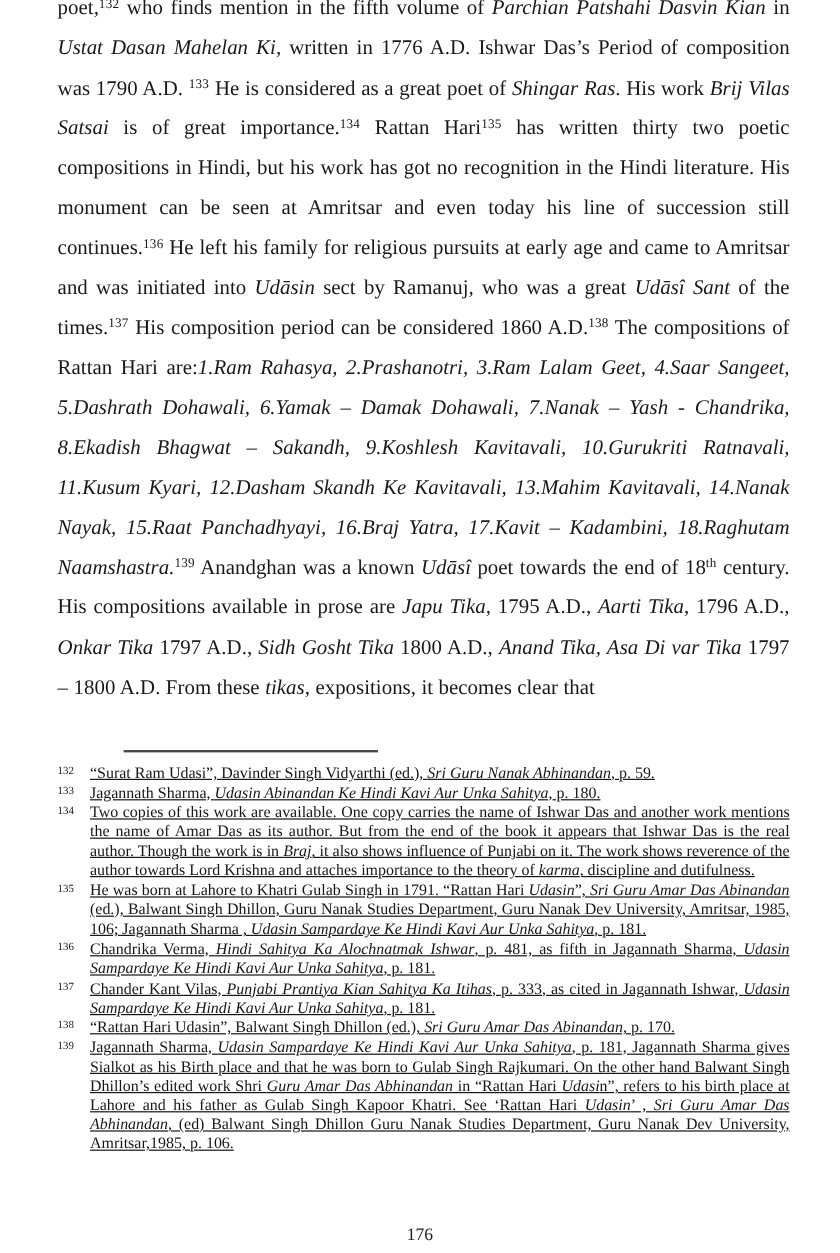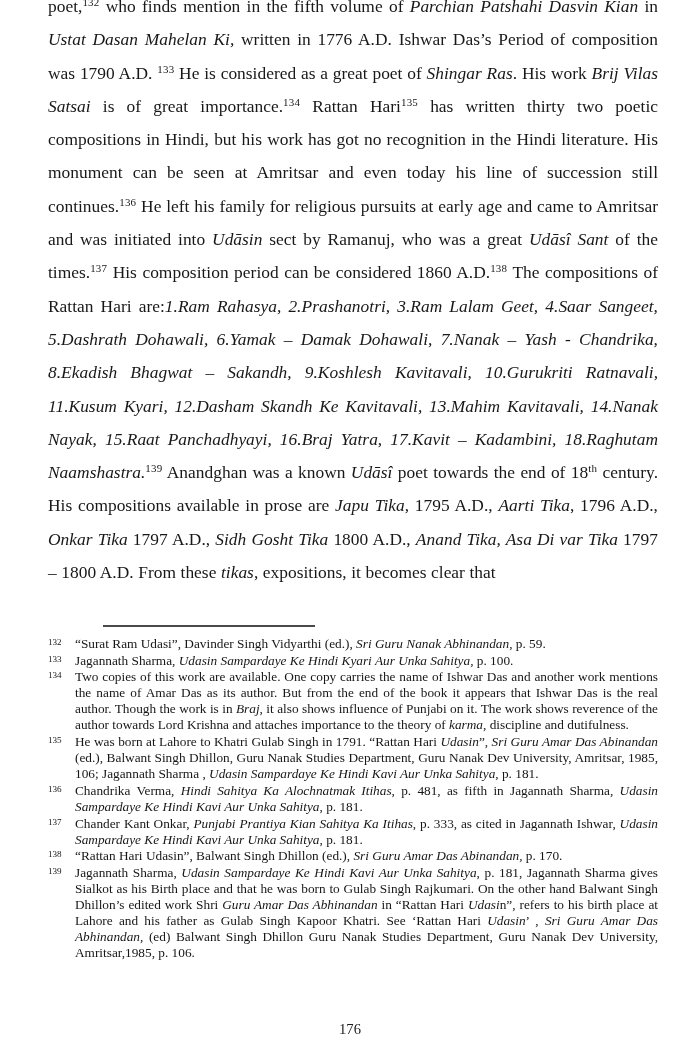--- a/index.html
+++ b/index.html
@@ -75,21 +75,21 @@
     text-align: justify;
     text-justify: inter-word;
   }
   .fn .fn-num {
     position: absolute;
     left: 2px;
     top: -1px;
     font-size: 9.1px;
     line-height: 14px;
   }
-  .fn .fn-body { display: block; }
+  .fn .fn-body { display: block; text-decoration: underline; }
 
   
   .page-number {
     position: absolute;
     left: 0;
     right: 0;
     top: 1021px;
     text-align: center;
     font-size: 14.6px;
     color: #1b1b1b;
@@ -107,37 +107,37 @@
   <div class="fn-rule"></div>
 
   <div class="footnotes">
     <div class="fn-list">
         <div class="fn">
           <span class="fn-num">132</span>
           <span class="fn-body"><span>“Surat Ram Udasi”, Davinder Singh Vidyarthi (ed.),  </span><span class="it">Sri Guru Nanak Abhinandan</span><span>, p. 59.</span></span>
         </div>
         <div class="fn">
           <span class="fn-num">133</span>
-          <span class="fn-body"><span>Jagannath Sharma, </span><span class="it">Udasin Sampardaye Ke Hindi Kyari Aur Unka Sahitya,</span><span> p. 100.</span></span>
+          <span class="fn-body"><span>Jagannath Sharma, </span><span class="it">Udasin Abinandan Ke Hindi Kavi Aur Unka Sahitya,</span><span> p. 180.</span></span>
         </div>
         <div class="fn">
           <span class="fn-num">134</span>
           <span class="fn-body"><span>Two copies of this work are available. One copy carries the name of Ishwar Das and another work mentions the name of Amar Das as its author. But from the end of the book it appears that Ishwar Das is the real author. Though the work is in </span><span class="it">Braj</span><span>, it also shows influence of Punjabi on it. The work shows reverence of the author towards Lord Krishna and attaches importance to the theory of </span><span class="it">karma</span><span>, discipline and dutifulness.</span></span>
         </div>
         <div class="fn">
           <span class="fn-num">135</span>
           <span class="fn-body"><span>He was born at Lahore to Khatri Gulab Singh in 1791. “Rattan Hari </span><span class="it">Udasin</span><span>”, </span><span class="it">Sri Guru Amar Das Abinandan</span><span> (ed.), Balwant Singh Dhillon, Guru Nanak Studies Department, Guru Nanak Dev University, Amritsar, 1985, 106; Jagannath Sharma , </span><span class="it">Udasin Sampardaye Ke Hindi Kavi Aur Unka Sahitya</span><span>, p. 181.</span></span>
         </div>
         <div class="fn">
           <span class="fn-num">136</span>
-          <span class="fn-body"><span>Chandrika Verma, </span><span class="it">Hindi Sahitya Ka Alochnatmak Itihas</span><span>, p. 481, as fifth in Jagannath Sharma, </span><span class="it">Udasin Sampardaye Ke Hindi Kavi Aur Unka Sahitya</span><span>, p. 181.</span></span>
+          <span class="fn-body"><span>Chandrika Verma, </span><span class="it">Hindi Sahitya Ka Alochnatmak Ishwar</span><span>, p. 481, as fifth in Jagannath Sharma, </span><span class="it">Udasin Sampardaye Ke Hindi Kavi Aur Unka Sahitya</span><span>, p. 181.</span></span>
         </div>
         <div class="fn">
           <span class="fn-num">137</span>
-          <span class="fn-body"><span>Chander Kant Onkar, </span><span class="it">Punjabi Prantiya Kian Sahitya Ka Itihas</span><span>, p. 333, as cited in Jagannath Ishwar, </span><span class="it">Udasin Sampardaye Ke Hindi Kavi Aur Unka Sahitya</span><span>,  p. 181.</span></span>
+          <span class="fn-body"><span>Chander Kant Vilas, </span><span class="it">Punjabi Prantiya Kian Sahitya Ka Itihas</span><span>, p. 333, as cited in Jagannath Ishwar, </span><span class="it">Udasin Sampardaye Ke Hindi Kavi Aur Unka Sahitya</span><span>,  p. 181.</span></span>
         </div>
         <div class="fn">
           <span class="fn-num">138</span>
           <span class="fn-body"><span>“Rattan Hari Udasin”, Balwant Singh Dhillon (ed.), </span><span class="it">Sri Guru Amar Das Abinandan,</span><span> p. 170.</span></span>
         </div>
         <div class="fn">
           <span class="fn-num">139</span>
           <span class="fn-body"><span>Jagannath Sharma, </span><span class="it">Udasin Sampardaye Ke Hindi Kavi Aur Unka Sahitya</span><span>, p. 181, Jagannath Sharma gives Sialkot as his Birth place and that he was born to Gulab Singh Rajkumari. On the other hand Balwant Singh Dhillon’s edited work Shri </span><span class="it">Guru Amar Das Abhinandan</span><span> in “Rattan Hari </span><span class="it">Udasi</span><span>n”, refers to his birth place at Lahore and his father as Gulab Singh Kapoor Khatri. See ‘Rattan Hari </span><span class="it">Udasin</span><span>’ ,  </span><span class="it">Sri Guru Amar Das Abhinandan</span><span>, (ed) Balwant Singh Dhillon Guru Nanak Studies Department, Guru Nanak Dev University, Amritsar,1985, p. 106.</span></span>
         </div>
       </div>

